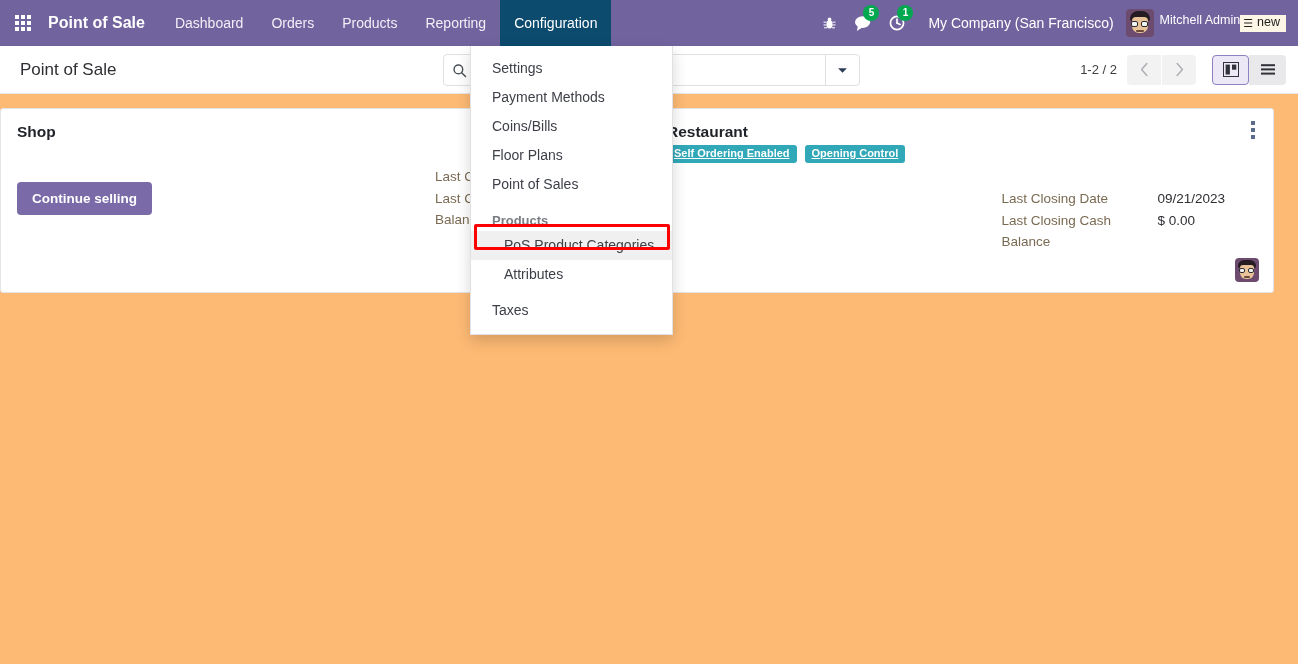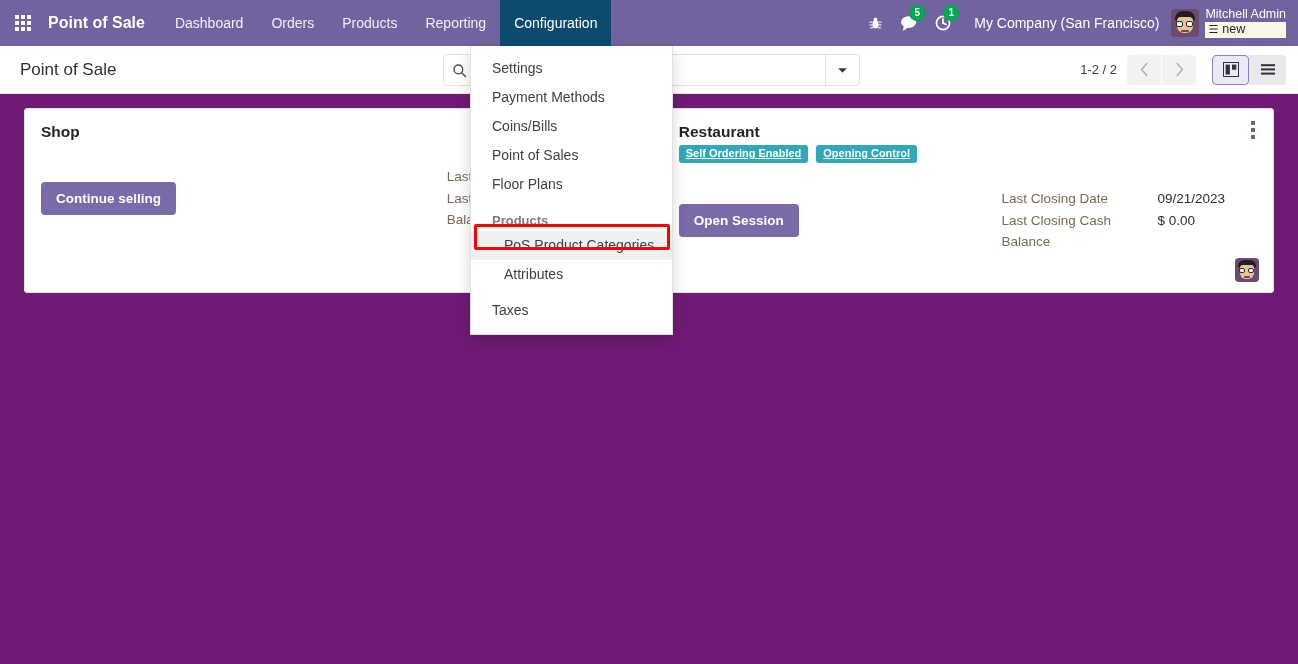--- a/index.html
+++ b/index.html
@@ -91,21 +91,21 @@
     background: #6c4b6e;
     position: relative; overflow: hidden;
     flex: 0 0 auto;
   }
   .avatar .hair { position: absolute; left: 4px; top: 2px; width: 20px; height: 10px; background: #241c22; border-radius: 8px 8px 2px 2px; }
   .avatar .face { position: absolute; left: 6px; top: 8px; width: 16px; height: 16px; background: #e8c39a; border-radius: 4px 4px 7px 7px; }
   .avatar .lens-l, .avatar .lens-r { position: absolute; top: 12px; width: 7px; height: 6px; border: 1.5px solid #2b2b2b; background: #f3f3f3; border-radius: 2px; }
   .avatar .lens-l { left: 5px; }
   .avatar .lens-r { left: 15px; }
   .avatar .mouth { position: absolute; left: 10px; top: 21px; width: 8px; height: 2px; background: #6b4a3a; border-radius: 2px; }
-  .user-text { display: flex; flex-direction: column; line-height: 1.05; }
+  .user-text { display: flex; line-height: 1.05; }
   .user-name { font-size: 12.5px; color: #ffffff; white-space: nowrap; }
   .db-tag {
     background: #fdf5e6;
     color: #1f1f1f;
     font-size: 12.5px;
     padding: 1px 6px 2px 3px;
     display: flex; align-items: center; gap: 4px;
     white-space: nowrap;
     margin-top: 1px;
   }
@@ -183,23 +183,23 @@
   .view-btn:last-child { border-radius: 0 4px 4px 0; }
   .view-btn.active {
     background: #ece8f5;
     border: 1px solid #8f80bf;
     border-radius: 4px;
   }
 
   
   .kanban-area {
     position: relative;
-    background: #701a75;
+    background: #fdba74;
     height: calc(664px - 46px - 48px);
-    padding: 14px 24px;
+    padding: 14px 0;
   }
   .kanban-row { display: flex; gap: 0px; }
   .k-card {
     position: relative;
     background: #ffffff;
     border: 1px solid #e4e4e7;
     border-radius: 3px;
     height: 185px;
     padding: 14px 16px 10px 16px;
   }
@@ -460,21 +460,20 @@
         <i></i>
           <i></i>
           <i></i>
       </div>
       <div class="k-title">Restaurant</div>
       <div class="badges">
         <span class="badge">Self Ordering Enabled</span>
         <span class="badge">Opening Control</span>
       </div>
       <div class="k-body">
-        <button class="k-btn">Open Session</button>
         <div class="k-stats">
           <span class="stat-label">Last Closing Date</span>
           <span class="stat-value">09/21/2023</span>
           <span class="stat-label">Last Closing Cash Balance</span>
           <span class="stat-value">$ 0.00</span>
         </div>
       </div>
       <div class="card-avatar">
         <span class="hair"></span>
           <span class="face"></span>
@@ -484,21 +483,21 @@
       </div>
     </div>
 
   </div>
 </div>
 
 <div class="dropdown">
   <div class="dd-item">Settings</div>
   <div class="dd-item">Payment Methods</div>
   <div class="dd-item">Coins/Bills</div>
+  <div class="dd-item">Floor Plans</div>
   <div class="dd-item">Point of Sales</div>
-  <div class="dd-item">Floor Plans</div>
   <div class="dd-section">Products</div>
   <div class="dd-item sub highlighted">PoS Product Categories</div>
   <div class="dd-item sub">Attributes</div>
   <div class="dd-spacer"></div>
   <div class="dd-item">Taxes</div>
 </div>
 <div class="dd-highlight-ring"></div>
 
 </body></html>

